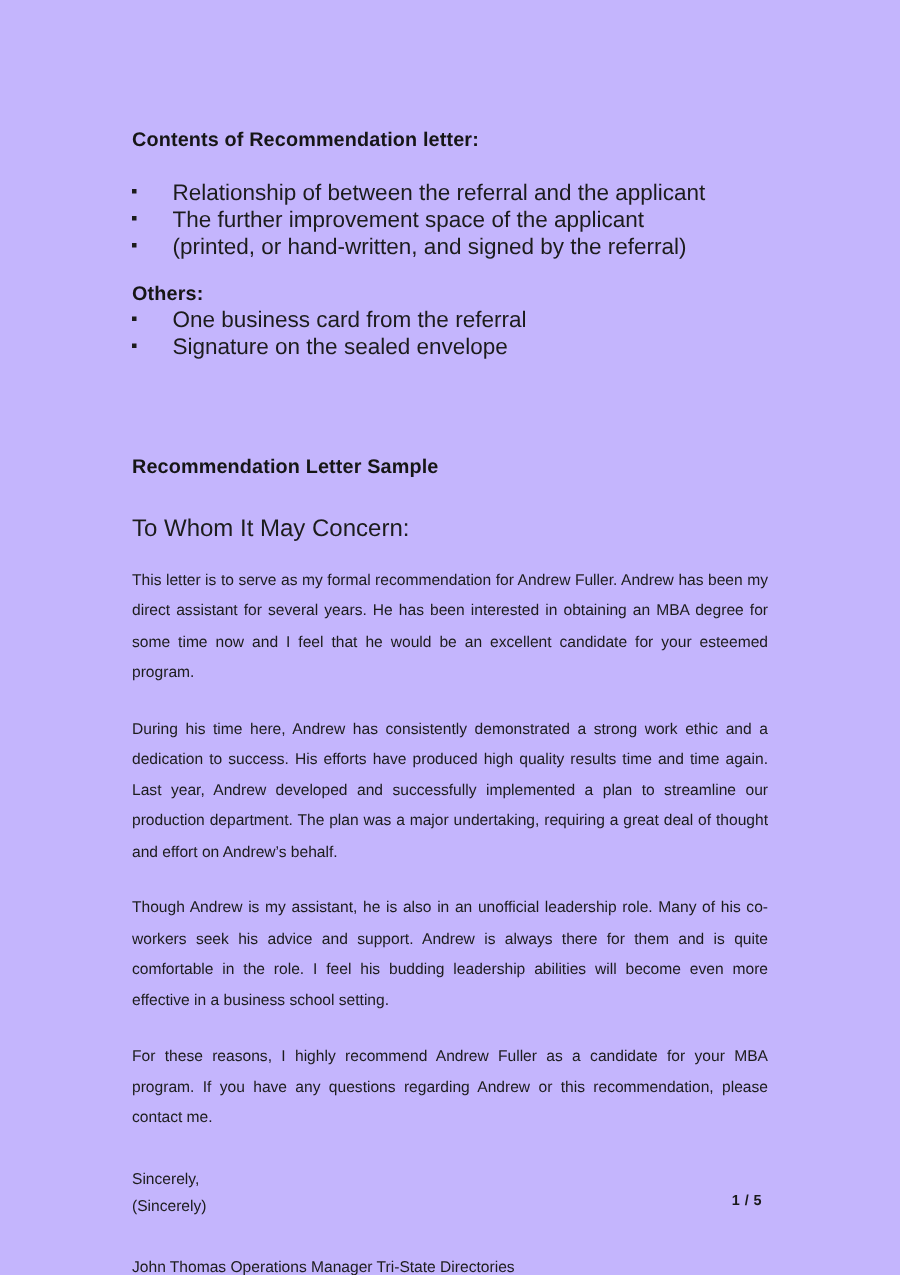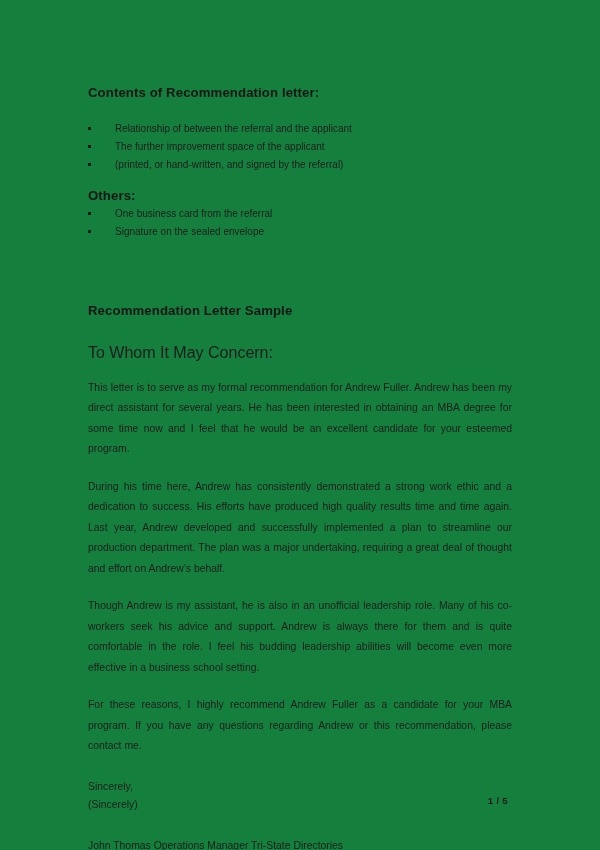--- a/index.html
+++ b/index.html
@@ -9,21 +9,21 @@
   }
   body {
     font-family: "Liberation Sans", sans-serif;
     color: #1a1a1a;
     -webkit-font-smoothing: antialiased;
   }
   .page {
     position: relative;
     width: 600px;
     height: 850px;
-    background: #15803d;
+    background: #c4b5fd;
     overflow: hidden;
     box-sizing: border-box;
   }
   .content {
     position: absolute;
     left: 88px;
     top: 0;
     width: 424px;
   }
 
@@ -44,21 +44,21 @@
   .bullets {
     list-style: none;
     margin: 0;
     padding: 0;
   }
   .bullets.first { margin-top: 18px; }
   .bullets.second { margin-top: 0; }
   .bullet-row {
     display: flex;
     align-items: flex-start;
-    font-size: 10px;
+    font-size: 15px;
     line-height: 18.2px;
     color: #1c1c1c;
   }
   .bullet-mark {
     flex: 0 0 auto;
     width: 27px;
     font-size: 10.4px;
     line-height: 18.2px;
     text-align: left;
     color: #1c1c1c;

